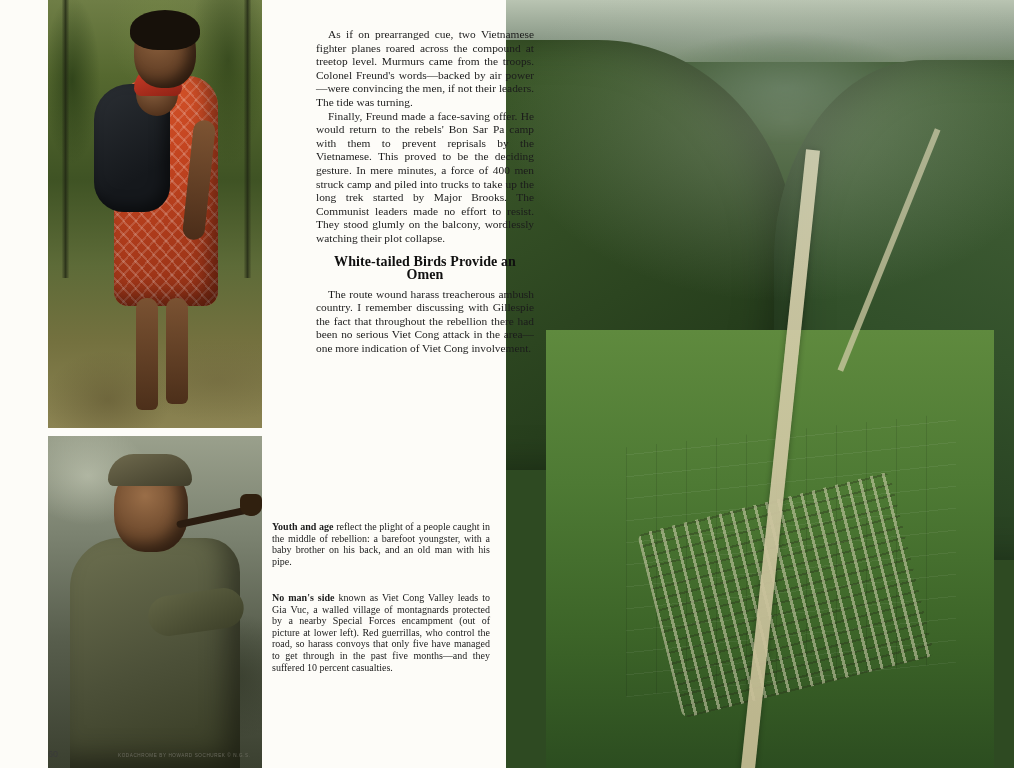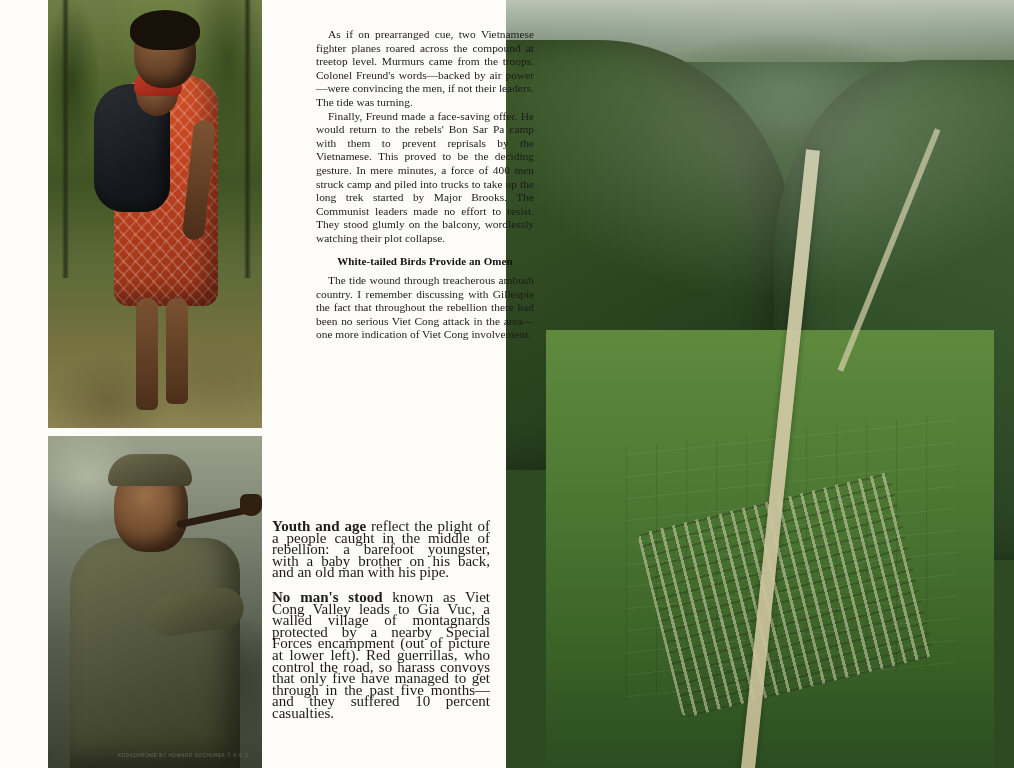--- a/index.html
+++ b/index.html
@@ -70,32 +70,32 @@
   .body-text p {
     margin: 0;
     text-indent: 12px;
   }
   .body-text p.first {
     text-indent: 12px;
   }
   .subhead {
     font-family: "Liberation Serif", serif;
     font-weight: bold;
-    font-size: 11px;
+    font-size: 14px;
     text-align: center;
     margin: 9px 0 6px 0;
     color: #101010;
     letter-spacing: 0.1px;
   }
 
   .caption-block {
     position: absolute;
     left: 272px;
     width: 218px;
-    font-size: 15px;
+    font-size: 10px;
     line-height: 11.6px;
     color: #1b1b1b;
     text-align: justify;
     hyphens: auto;
     -webkit-hyphens: auto;
   }
   .caption-1 { top: 521px; }
   .caption-2 { top: 592px; }
   .caption-block p { margin: 0; }
   .caption-block p + p { margin-top: 8px; text-indent: 10px; }
@@ -370,28 +370,28 @@
       <div class="road"></div>
       <div class="haze"></div>
     </div>
   </div>
 
   <div class="text-col">
     <div class="body-text">
       <p class="first">As if on prearranged cue, two Vietnamese fighter planes roared across the compound at treetop level. Murmurs came from the troops. Colonel Freund's words—backed by air power—were convincing the men, if not their leaders. The tide was turning.</p>
       <p>Finally, Freund made a face-saving offer. He would return to the rebels' Bon Sar Pa camp with them to prevent reprisals by the Vietnamese. This proved to be the deciding gesture. In mere minutes, a force of 400 men struck camp and piled into trucks to take up the long trek started by Major Brooks. The Communist leaders made no effort to resist. They stood glumly on the balcony, wordlessly watching their plot collapse.</p>
       <div class="subhead">White-tailed Birds Provide an Omen</div>
-      <p>The tide wound through treacherous ambush country. I remember discussing with Gillespie the fact that throughout the rebellion there had been no serious Viet Cong attack in the area—one more indication of Viet Cong involvement.</p>
+      <p>The route wound harass treacherous ambush country. I remember discussing with Gillespie the fact that throughout the rebellion there had been no serious Viet Cong attack in the area—one more indication of Viet Cong involvement.</p>
     </div>
   </div>
 
   <div class="caption-block caption-1">
     <p><span class="lead">Youth and age</span><span> reflect the plight of a people caught in the middle of rebellion: a barefoot youngster, with a baby brother on his back, and an old man with his pipe.</span></p>
   </div>
 
   <div class="caption-block caption-2">
-    <p><span class="lead">No man's stood</span><span> known as Viet Cong Valley leads to Gia Vuc, a walled village of montagnards protected by a nearby Special Forces encampment (out of picture at lower left). Red guerrillas, who control the road, so harass convoys that only five have managed to get through in the past five months—and they suffered 10 percent casualties.</span></p>
+    <p><span class="lead">No man's side</span><span> known as Viet Cong Valley leads to Gia Vuc, a walled village of montagnards protected by a nearby Special Forces encampment (out of picture at lower left). Red guerrillas, who control the road, so harass convoys that only five have managed to get through in the past five months—and they suffered 10 percent casualties.</span></p>
   </div>
 
   <div class="folio">60</div>
   <div class="credit">KODACHROME BY HOWARD SOCHUREK  © N.G.S.</div>
 
 </div>
 
 </body></html>

